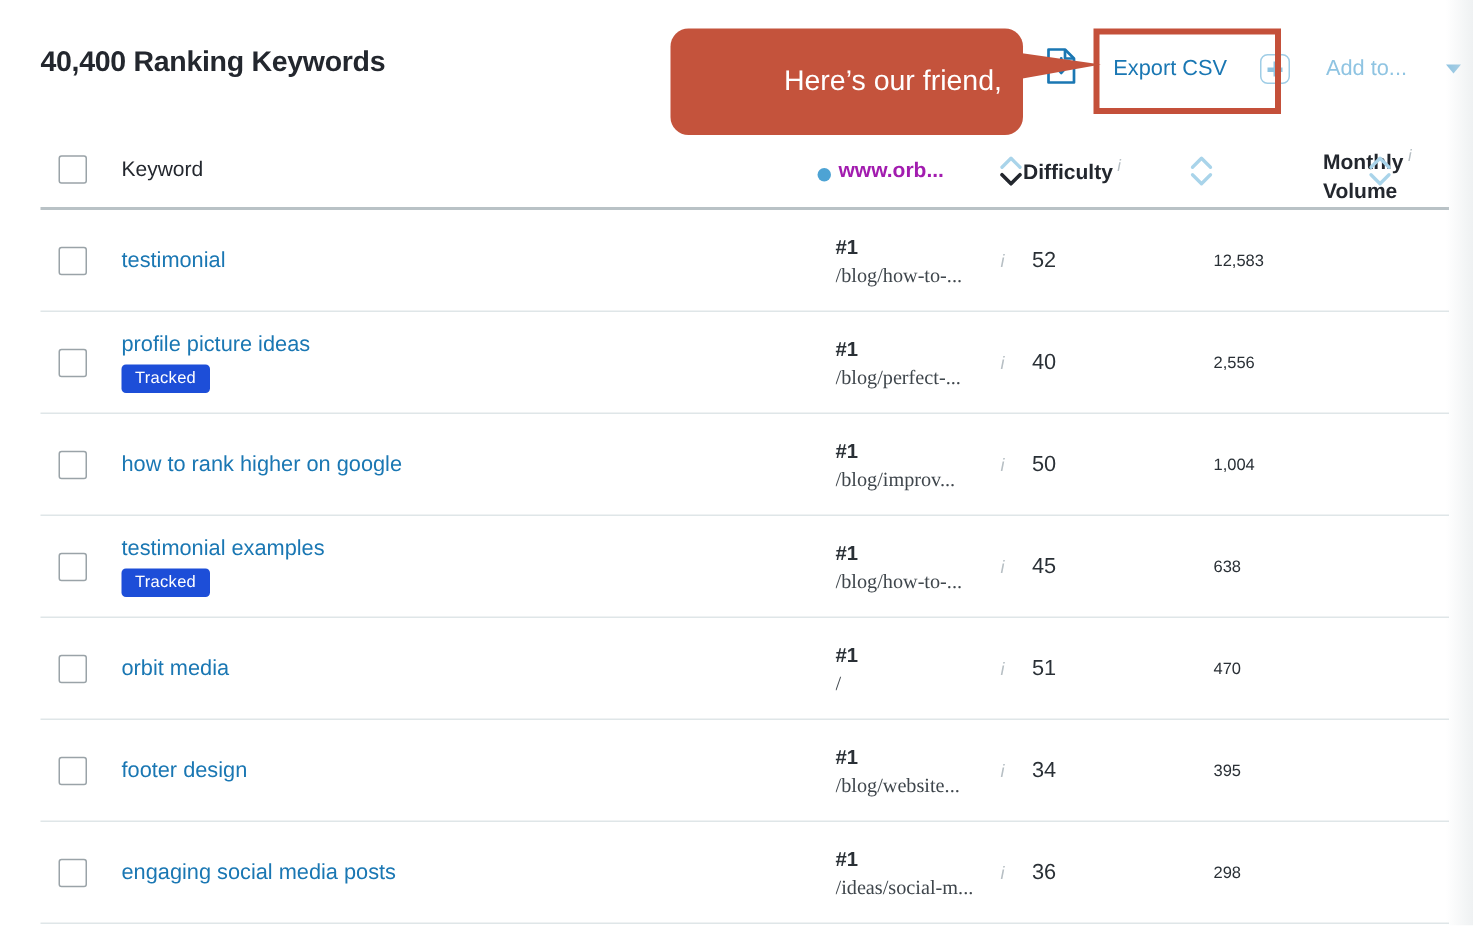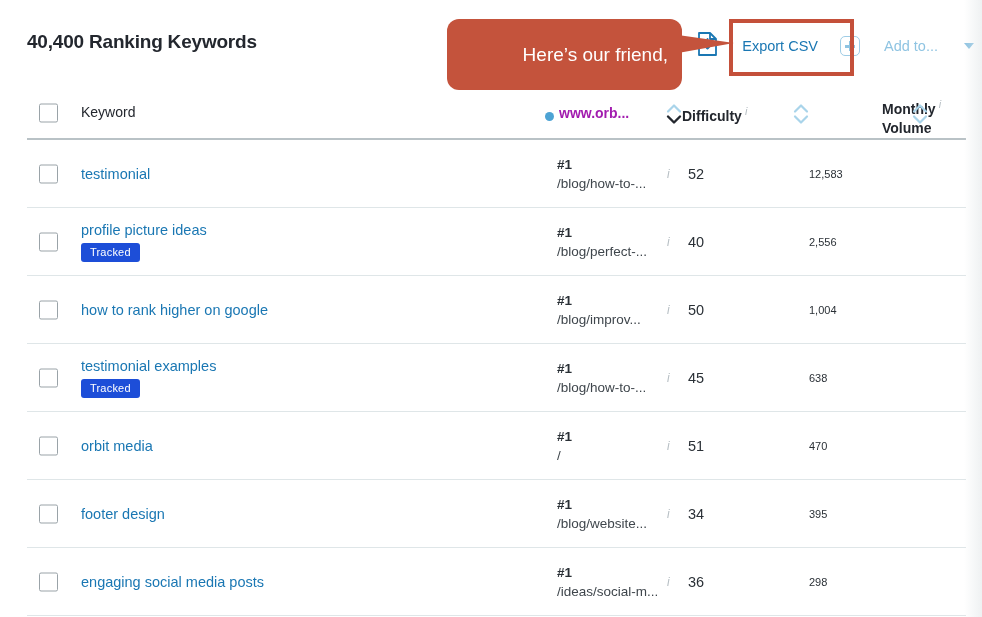--- a/index.html
+++ b/index.html
@@ -165,21 +165,21 @@
   .cell-url {
     position: absolute;
     left: 530px; top: 50%;
     transform: translateY(-50%);
     width: 110px;
     color: #3f464c;
     font-size: 13.5px;
     line-height: 19px;
   }
   .cell-url .rank { font-weight: bold; color: #2a3036; }
-  .cell-url .path { white-space: nowrap; overflow: hidden; }
+  .cell-url .path { white-space: nowrap; overflow: hidden; font-family: Liberation Serif, serif; }
   .info-i {
     position: absolute;
     left: 640px; top: 50%;
     transform: translateY(-50%);
     color: #b7bfc4;
     font-size: 12px;
     font-style: italic;
     cursor: pointer;
   }
   .cell-diff {

